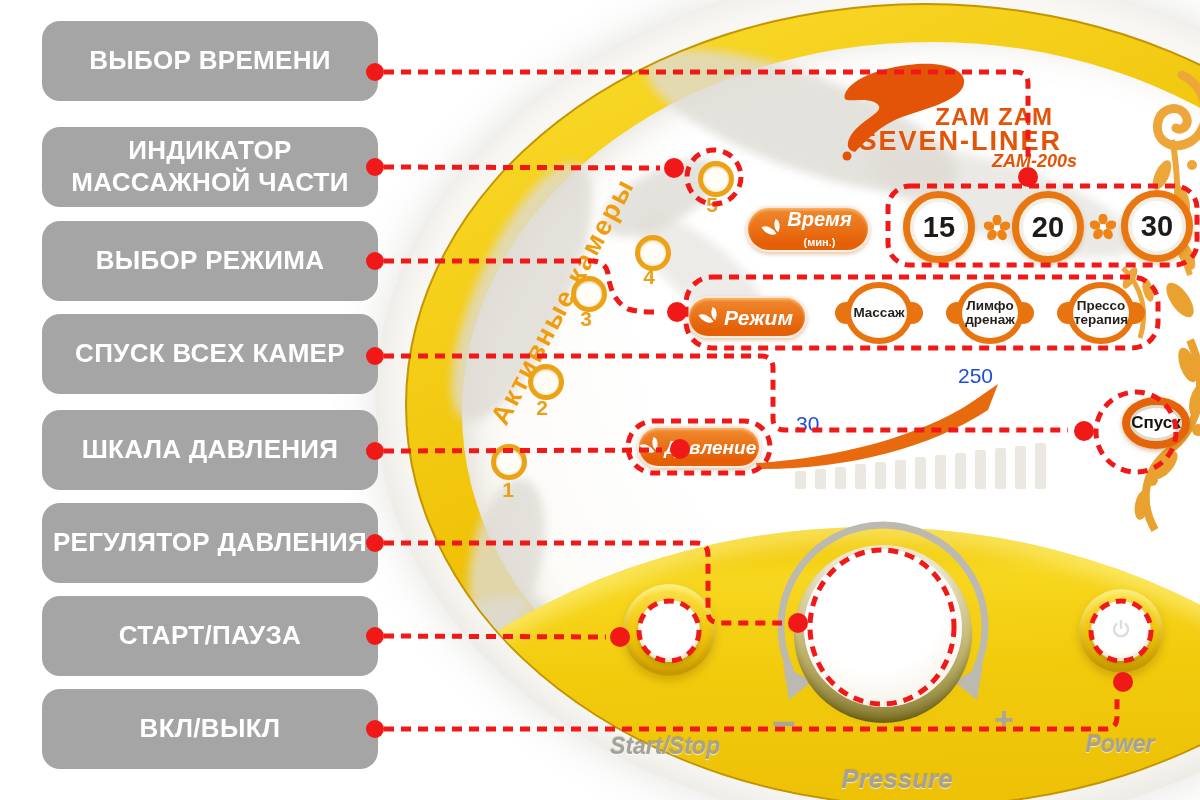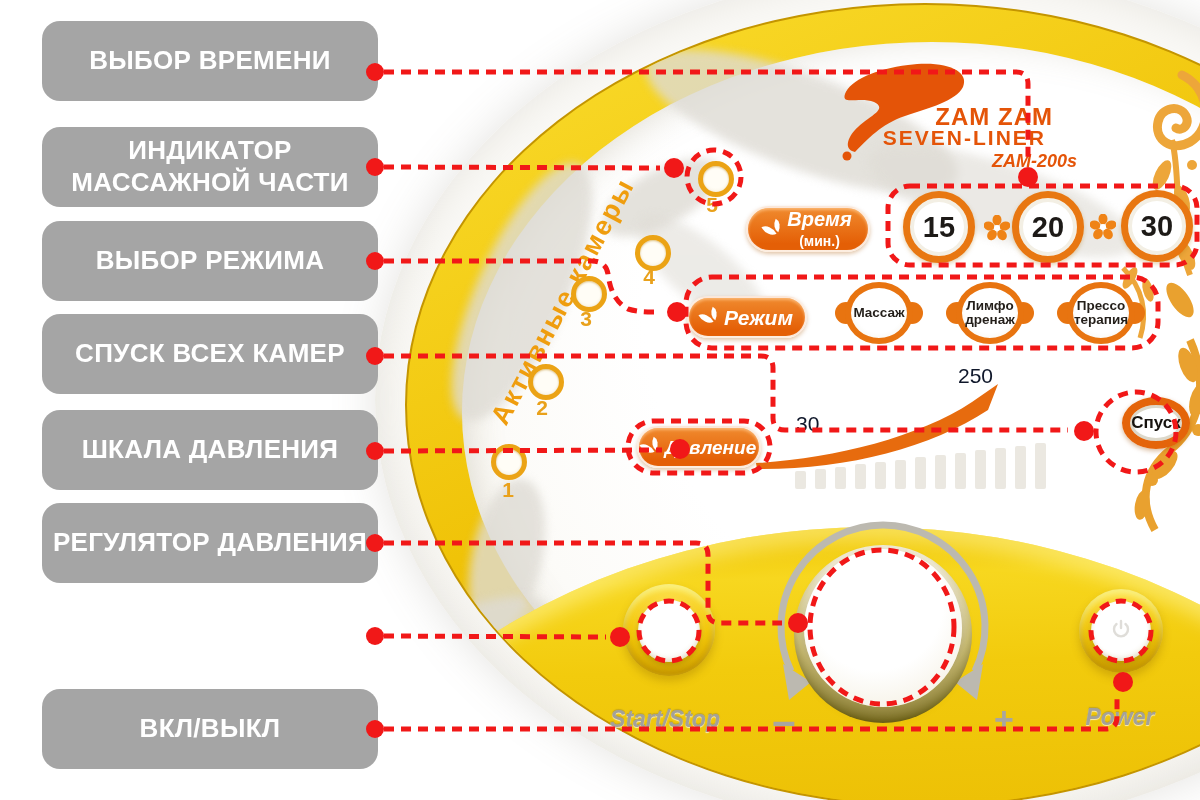--- a/index.html
+++ b/index.html
@@ -79,25 +79,25 @@
                    0 5px 9px rgba(140,100,0,.30);}
   .whitebtn{position:absolute;border-radius:50%;
         background:radial-gradient(circle at 45% 36%,#ffffff 58%,#f0ece0 95%);
         box-shadow:0 4px 7px rgba(110,85,0,.40), inset 0 -2px 4px rgba(170,150,80,.3);}
   .socket{position:absolute;left:794px;top:545px;width:178px;height:178px;border-radius:50%;
         background:radial-gradient(circle at 50% 40%,#efe9d2 52%,#cdc07a 63%,#6d6118 76%,#9b8c28 88%);}
   .knob{position:absolute;left:804px;top:549px;width:158px;height:158px;border-radius:50%;
         background:radial-gradient(circle at 45% 34%,#ffffff 50%,#f8f5ec 74%,#e7e2cf 96%);
         box-shadow:0 8px 12px rgba(95,80,5,.35);}
   .graytxt{position:absolute;color:#a3a19a;font-weight:bold;font-style:italic;
-        text-shadow:0 1px 1px rgba(255,255,255,.7), 0 -1px 1px rgba(120,110,60,.35);}
+        text-shadow:0 1px 1px rgba(255,255,255,.7), 0 -1px 1px rgba(120,110,60,.35);margin-top:27px;}
   .signtxt{position:absolute;color:#a8a6a0;font-weight:bold;text-align:center;}
 
   
-  .scale-num{position:absolute;color:#0f172a;font-size:21px;font-weight:normal;}
+  .scale-num{position:absolute;color:#1d4ed8;font-size:21px;font-weight:normal;}
   .bars{position:absolute;left:795px;top:440px;width:262px;height:49px;display:flex;
         align-items:flex-end;gap:9px;}
   .bars span{width:11px;background:#ebe8e1;border-radius:2px;}
   .rot-title{position:absolute;left:398px;top:286px;width:330px;text-align:center;
         transform:rotate(-62deg);color:#ef9d0e;font-weight:800;font-size:27px;letter-spacing:2px;}
   .brand{position:absolute;text-align:right;color:#e45408;font-weight:800;}
   svg.layer{position:absolute;left:0;top:0;pointer-events:none;}
 </style>
 </head>
 <body>
@@ -169,27 +169,27 @@
   <div class="cham" style="left:528px;top:364px;z-index:10"></div>
   <div class="chamnum" style="left:529px;top:395px;z-index:10">2</div>
   <div class="cham" style="left:571px;top:276px;z-index:10"></div>
   <div class="chamnum" style="left:573px;top:306px;z-index:10">3</div>
   <div class="cham" style="left:635px;top:235px;z-index:10"></div>
   <div class="chamnum" style="left:636px;top:264px;z-index:10">4</div>
   <div class="cham" style="left:698px;top:161px;z-index:10"></div>
   <div class="chamnum" style="left:699px;top:192px;z-index:10">5</div>
 
   <div class="brand" style="right:147px;top:103px;font-size:24px;letter-spacing:1px;z-index:10">ZAM ZAM</div>
-  <div class="brand" style="right:154px;top:126px;font-size:21px;letter-spacing:2px;z-index:10">SEVEN-LINER</div>
+  <div class="brand" style="right:138px;top:126px;font-size:27px;letter-spacing:2px;z-index:10">SEVEN-LINER</div>
   <div class="brand" style="right:123px;top:151px;font-size:18px;font-style:italic;z-index:10">ZAM-200s</div>
 
   <div class="pill" style="left:746px;top:206px;width:124px;height:46px;z-index:10">
     <span class="leaf"></span>
     <span class="txt" style="font-size:20px;"><span>Время</span><br>
-      <span style="font-size:14px;font-style:normal;margin-top:44px;">(мин.)</span></span>
+      <span style="font-size:11px;font-style:normal;margin-top:44px;">(мин.)</span></span>
   </div>
   <div class="timebtn" style="left:903px;top:191px;z-index:10">
       <span>15</span>
     </div>
   <div class="timebtn" style="left:1012px;top:191px;z-index:10">
       <span>20</span>
     </div>
   <div class="timebtn" style="left:1121px;top:190px;z-index:10">
       <span>30</span>
     </div>
@@ -262,28 +262,30 @@
   <div class="whitebtn" style="left:1091px;top:601px;width:60px;height:60px;z-index:11">
     <svg width="22" height="22" viewBox="0 0 22 22" style="position:absolute;left:19px;top:17px;opacity:.45">
       <path d="M11,3 v7" stroke="#b9b6ac" stroke-width="2.4" fill="none" stroke-linecap="round"></path>
       <path d="M6.5,6 a7,7 0 1 0 9,0" stroke="#b9b6ac" stroke-width="2.4" fill="none" stroke-linecap="round"></path>
     </svg>
   </div>
 
   <div class="graytxt" style="left:600px;top:706px;width:130px;text-align:center;font-size:23px;z-index:11">Start/Stop</div>
   <div class="signtxt" style="left:764px;top:697px;width:40px;font-size:42px;z-index:11">–</div>
   <div class="signtxt" style="left:986px;top:700px;width:36px;font-size:34px;z-index:11">+</div>
+  <div class="graytxt" style="left:832px;top:737px;width:130px;text-align:center;font-size:26px;z-index:11">Pressure</div>
   <div class="graytxt" style="left:1060px;top:704px;width:120px;text-align:center;font-size:23px;z-index:11">Power</div>
 
   <div class="callout" style="top:21px">ВЫБОР ВРЕМЕНИ</div>
   <div class="callout" style="top:127px">ИНДИКАТОР МАССАЖНОЙ ЧАСТИ</div>
   <div class="callout" style="top:314px">СПУСК ВСЕХ КАМЕР</div>
   <div class="callout" style="top:221px">ВЫБОР РЕЖИМА</div>
   <div class="callout" style="top:410px">ШКАЛА ДАВЛЕНИЯ</div>
   <div class="callout" style="top:503px">РЕГУЛЯТОР ДАВЛЕНИЯ</div>
+  <div class="callout" style="top:596px">СТАРТ/ПАУЗА</div>
   <div class="callout" style="top:689px">ВКЛ/ВЫКЛ</div>
 
   <svg class="layer" width="1200" height="800" viewBox="0 0 1200 800" style="z-index:50">
     <g stroke="#f11818" stroke-width="5" fill="none" stroke-dasharray="10 7">
       <path d="M384,72 H1016 Q1028,72 1028,84 V162"></path>
       <rect x="888" y="186" width="309" height="79" rx="22"></rect>
       <line x1="384" y1="167" x2="660" y2="168"></line>
       <circle cx="714" cy="177" r="27"></circle>
       <path d="M384,261 H592 Q606,261 608,274 Q611,300 628,309 Q638,312 652,312 H660"></path>
       <rect x="686" y="277" width="472" height="71" rx="26"></rect>

